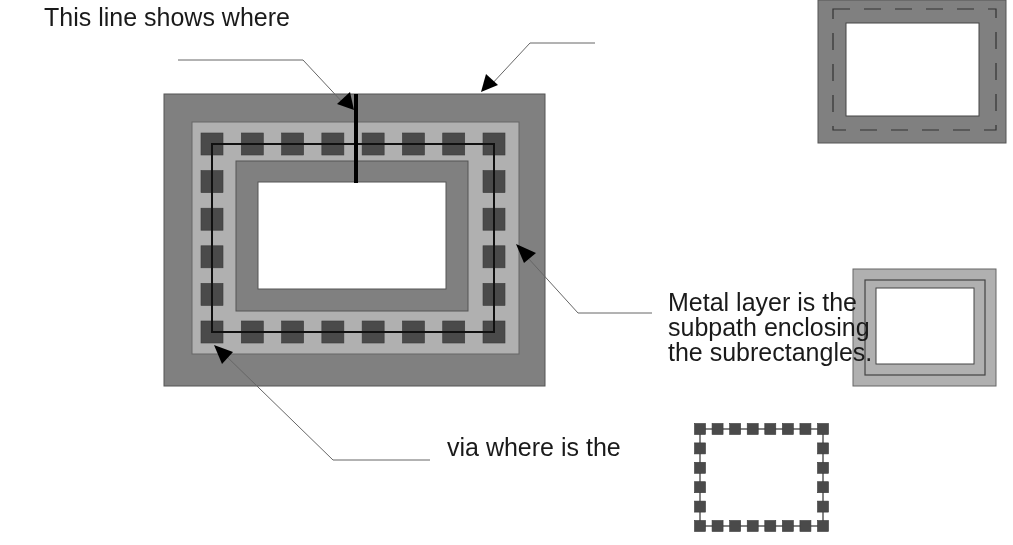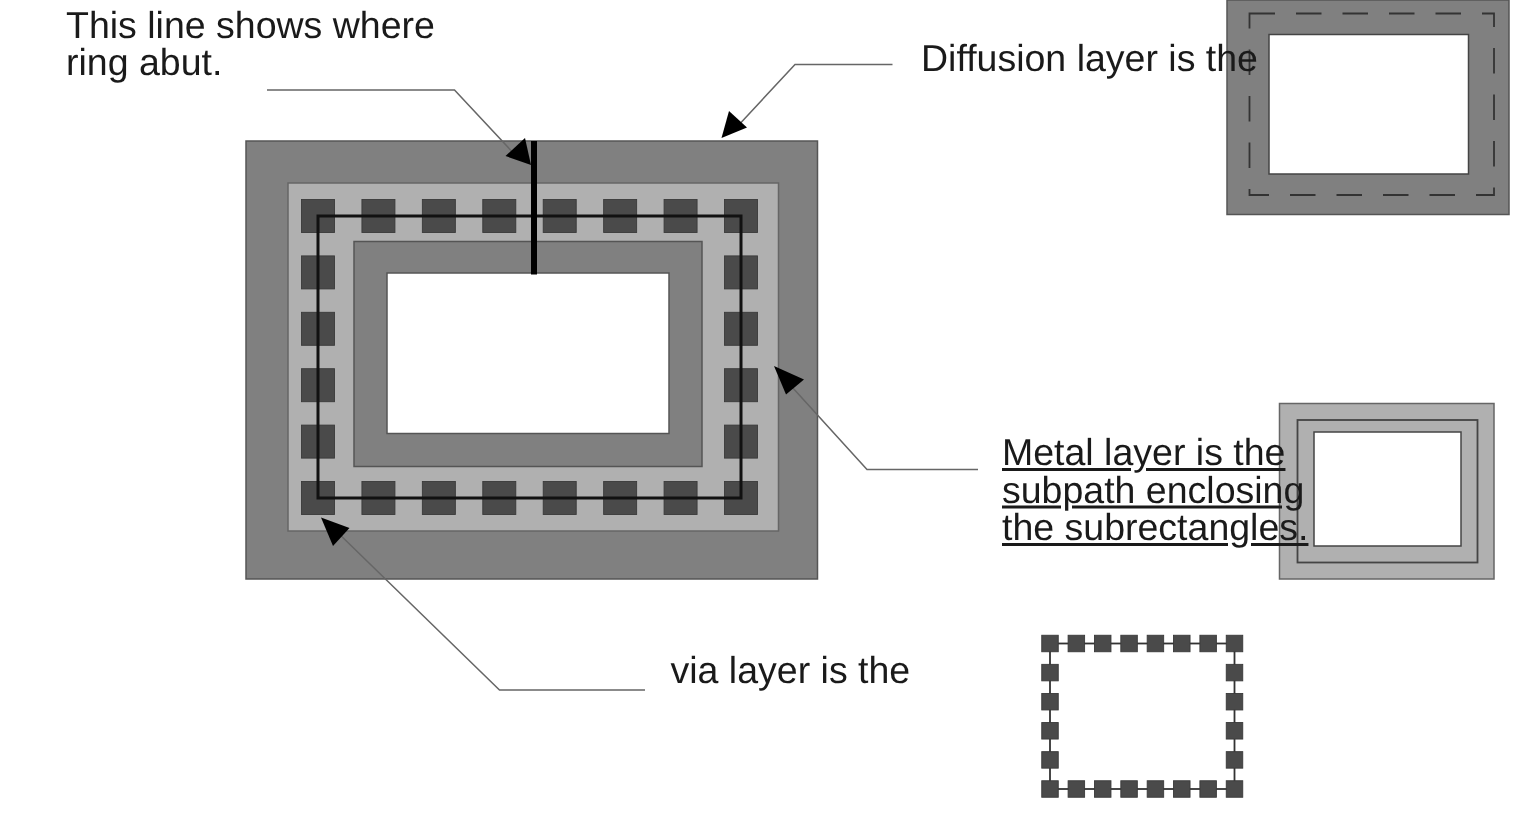--- a/index.html
+++ b/index.html
@@ -100,28 +100,26 @@
         <rect x="694.5" y="481.7" width="11" height="11" fill="#4a4a4a" stroke="#3a3a3a" stroke-width="0.6"></rect>
         <rect x="817.5" y="481.7" width="11" height="11" fill="#4a4a4a" stroke="#3a3a3a" stroke-width="0.6"></rect>
         <rect x="694.5" y="501.1" width="11" height="11" fill="#4a4a4a" stroke="#3a3a3a" stroke-width="0.6"></rect>
         <rect x="817.5" y="501.1" width="11" height="11" fill="#4a4a4a" stroke="#3a3a3a" stroke-width="0.6"></rect>
       </g>
   </g>
 </svg>
 
 <div class="label" style="left:30px; top:5px;">
   <div>This line shows where</div>
-  <div>ring abut.</div>
 </div>
 
 <div class="label" style="left:600px; top:27px;">
-  <div>Diffusion layer is the</div>
 </div>
 
-<div class="label" style="left:654px; top:290px;text-decoration:underline;">
+<div class="label" style="left:654px; top:290px;">
   <div>Metal layer is the</div>
   <div>subpath enclosing</div>
   <div>the subrectangles.</div>
 </div>
 
 <div class="label" style="left:433px; top:435px;">
-  <div>via layer is the</div>
+  <div>via where is the</div>
 </div>
 
 </body></html>

